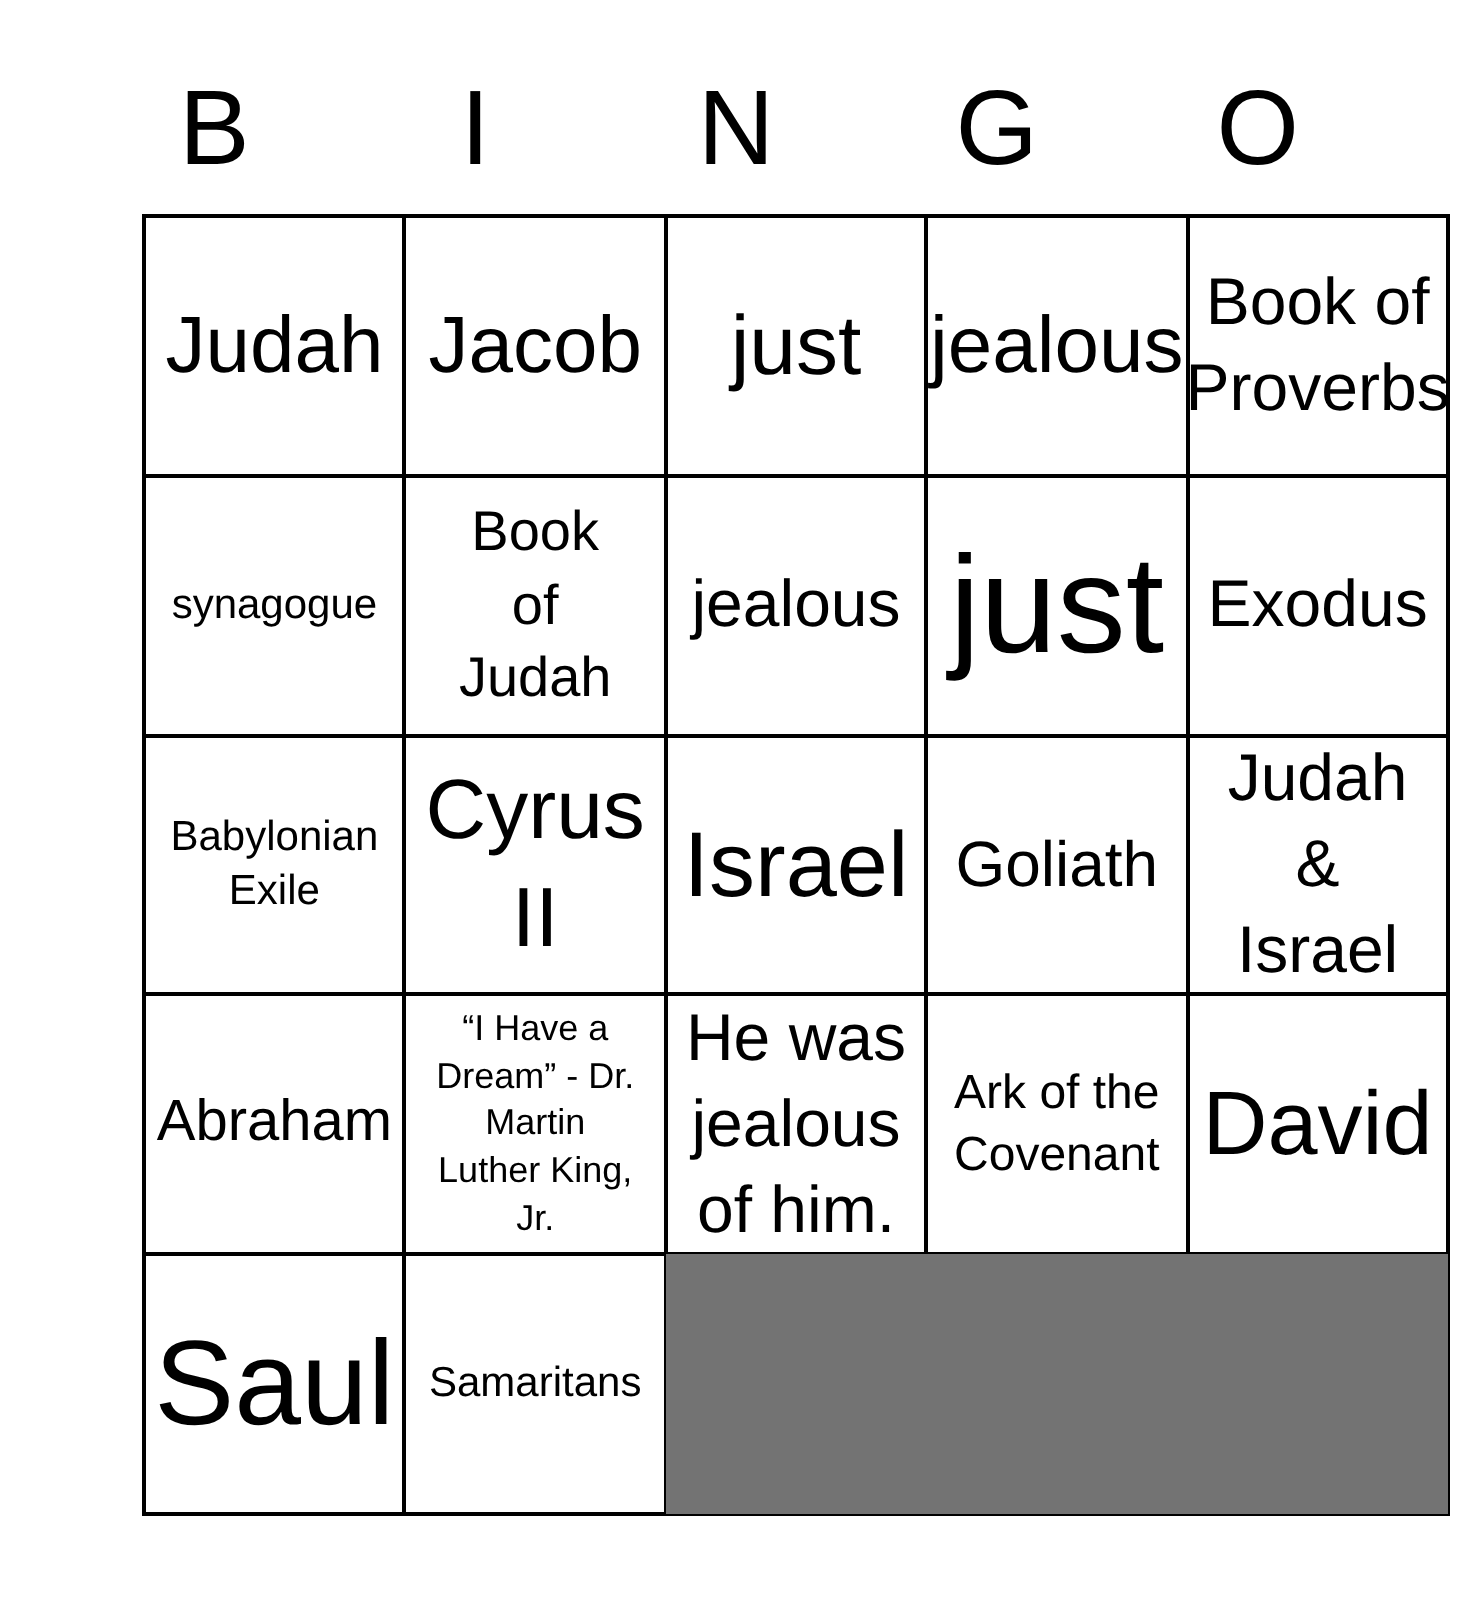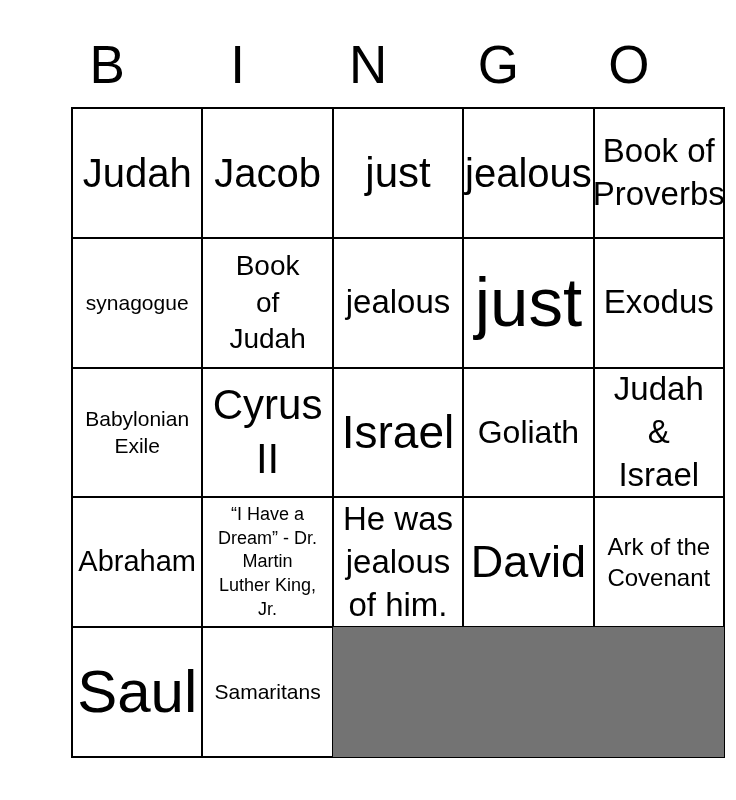--- a/index.html
+++ b/index.html
@@ -159,25 +159,25 @@
 Luther King,
 Jr.</span>
       </div>
 
     <div class="cell">
         <span class="cell-text fs33">He was
 jealous
 of him.</span>
       </div>
     <div class="cell">
-        <span class="cell-text fs45">David</span>
+        <span class="cell-text fs24">Ark of the
+Covenant</span>
       </div>
     <div class="cell">
-        <span class="cell-text fs24">Ark of the
-Covenant</span>
+        <span class="cell-text fs45">David</span>
       </div>
     <div class="cell">
         <span class="cell-text fs52">Saul</span>
       </div>
     <div class="cell">
         <span class="cell-text fs21">Samaritans</span>
       </div>
   </div>
 
 </div>

